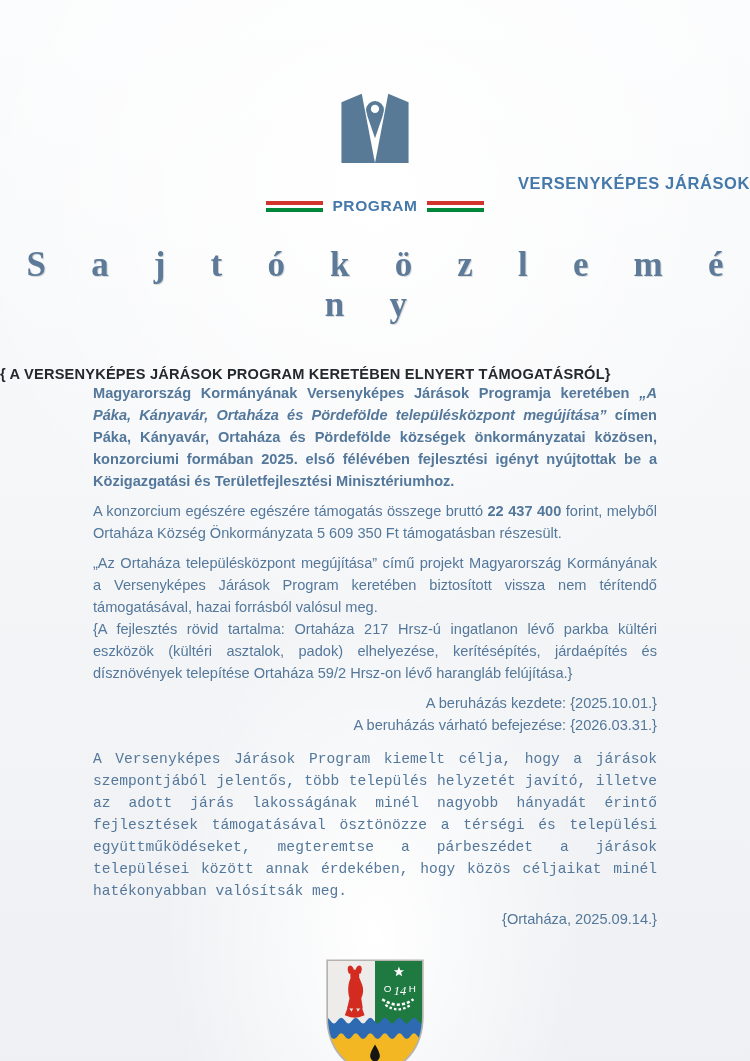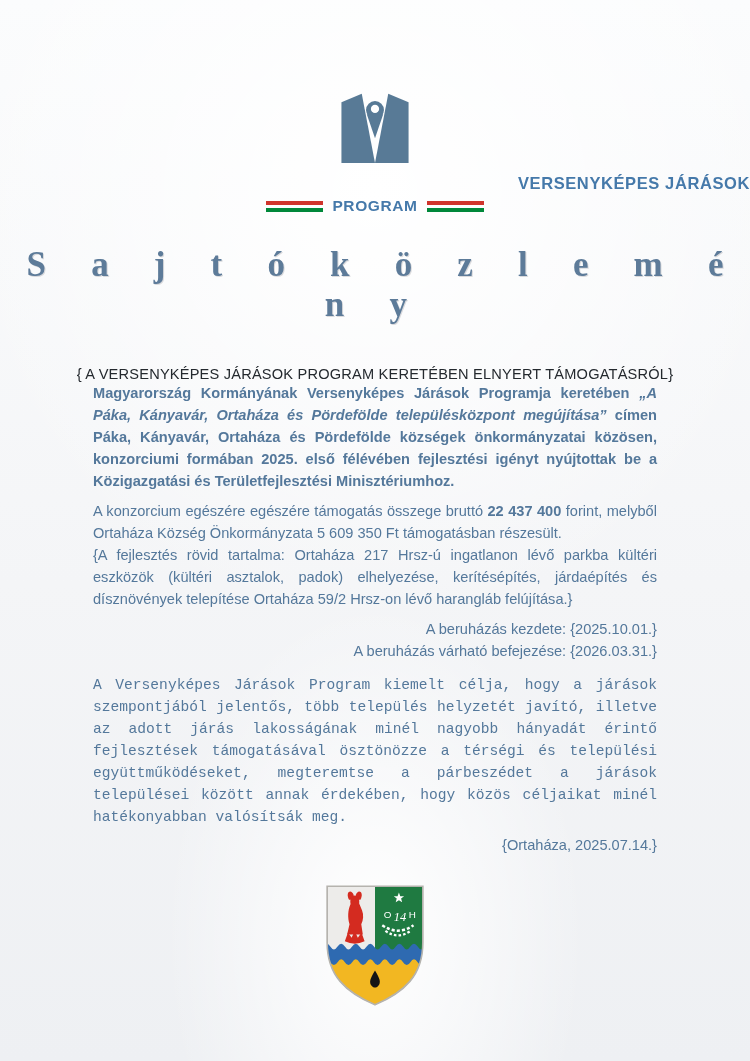--- a/index.html
+++ b/index.html
@@ -30,22 +30,22 @@
   .flag .green{height:4px;background:#00883a;}
 
   
   .title{
     margin:30px 0 12px 0;text-align:center;
     font-family:"Liberation Serif", serif;font-weight:bold;
     font-size:35px;letter-spacing:0.52em;text-indent:0.52em;
     color:#5d7b99;text-shadow:1px 1px 0 rgba(130,130,135,0.28);
   }
   .subtitle{
-    margin-top:41px;text-align:center;
-    font-size:14.6px;color:#24292e;letter-spacing:0.2px;font-weight:400;
+    margin-top:41px;text-align:left;
+    font-size:14.6px;color:#24292e;letter-spacing:0.2px;font-weight:700;
   }
 
   
   .content{width:564px;margin:0 auto;}
   .content p{
     margin:0;font-size:14.6px;line-height:22px;color:#54789b;
     text-align:justify;text-justify:inter-word;
   }
   .p-bold{font-weight:bold;color:#497094;}
   .p-bold .quote{font-style:italic;}
@@ -93,30 +93,31 @@
   <h1 class="title">S a j t ó k ö z l e m é n y</h1>
 
   <div class="subtitle">{ A VERSENYKÉPES JÁRÁSOK PROGRAM KERETÉBEN ELNYERT TÁMOGATÁSRÓL}</div>
 
   <div class="content">
 
     <p class="p-bold mt-first"><span>Magyarország Kormányának Versenyképes Járások Programja keretében </span><span class="quote">„A Páka, Kányavár, Ortaháza és Pördefölde településközpont megújítása”</span><span> címen Páka, Kányavár, Ortaháza és Pördefölde községek önkormányzatai közösen, konzorciumi formában 2025. első félévében fejlesztési igényt nyújtottak be a Közigazgatási és Területfejlesztési Minisztériumhoz.</span></p>
 
     <p class="mt-para"><span>A konzorcium egészére egészére támogatás összege bruttó </span><span class="amount">22 437 400</span><span> forint, melyből Ortaháza Község Önkormányzata 5 609 350 Ft támogatásban részesült.</span></p>
 
+    <p class="mt-para">„Az Ortaháza településközpont megújítása” című projekt Magyarország Kormányának a Versenyképes Járások Program keretében biztosított vissza nem térítendő támogatásával, hazai forrásból valósul meg.</p>
     <p>{A fejlesztés rövid tartalma: Ortaháza 217 Hrsz-ú ingatlanon lévő parkba kültéri eszközök (kültéri asztalok, padok) elhelyezése, kerítésépítés, járdaépítés és dísznövények telepítése Ortaháza 59/2 Hrsz-on lévő harangláb felújítása.}</p>
 
     <div class="dates">
       <p>A beruházás kezdete: {2025.10.01.}</p>
       <p>A beruházás várható befejezése: {2026.03.31.}</p>
     </div>
 
     <p class="p5">A Versenyképes Járások Program kiemelt célja, hogy a járások szempontjából jelentős, több település helyzetét javító, illetve az adott járás lakosságának minél nagyobb hányadát érintő fejlesztések támogatásával ösztönözze a térségi és települési együttműködéseket, megteremtse a párbeszédet a járások települései között annak érdekében, hogy közös céljaikat minél hatékonyabban valósítsák meg.</p>
 
-    <div class="dateline">{Ortaháza, 2025.07.14.}</div>
+    <div class="dateline">{Ortaháza, 2025.09.14.}</div>
   </div>
 
   <div class="crest-wrap">
     <svg class="crest" viewBox="0 0 100 122" aria-hidden="true">
       <defs>
         <clipPath id="shieldClip">
           <path d="M4,4 H96 V58 C96,90 78,106 50,118 C22,106 4,90 4,58 Z"></path>
         </clipPath>
       </defs>
       <g clip-path="url(#shieldClip)">

